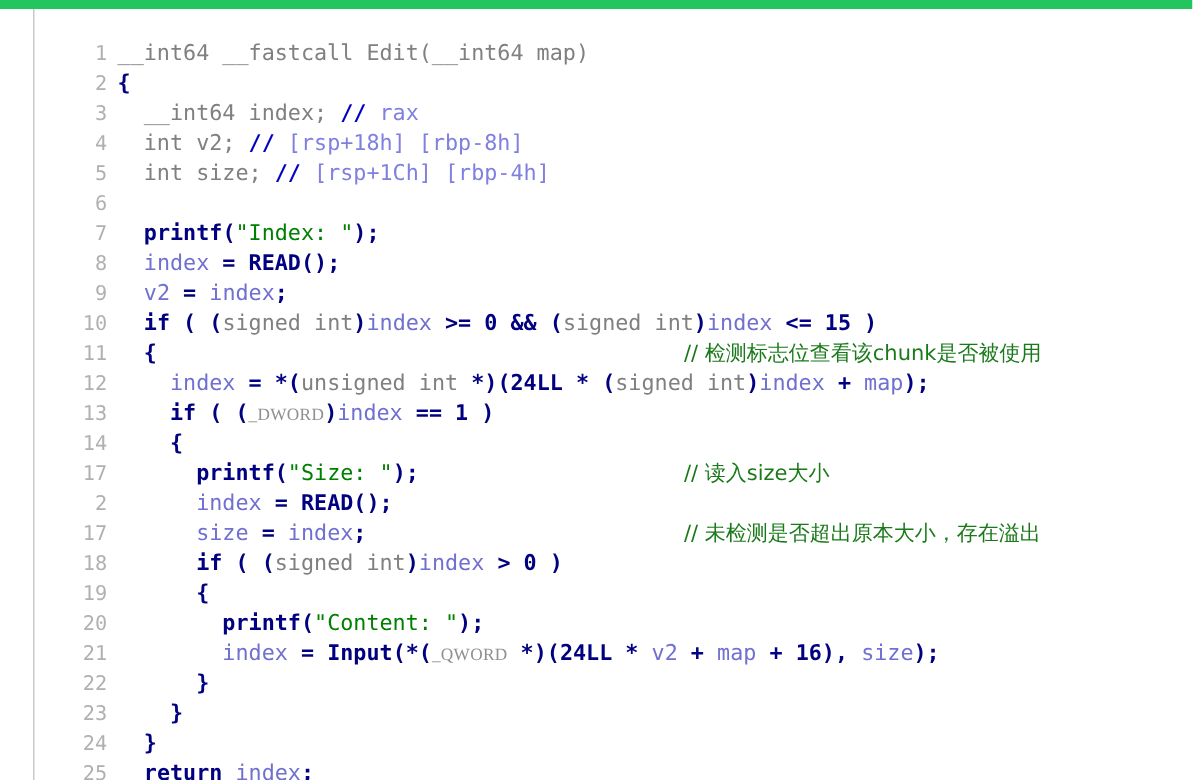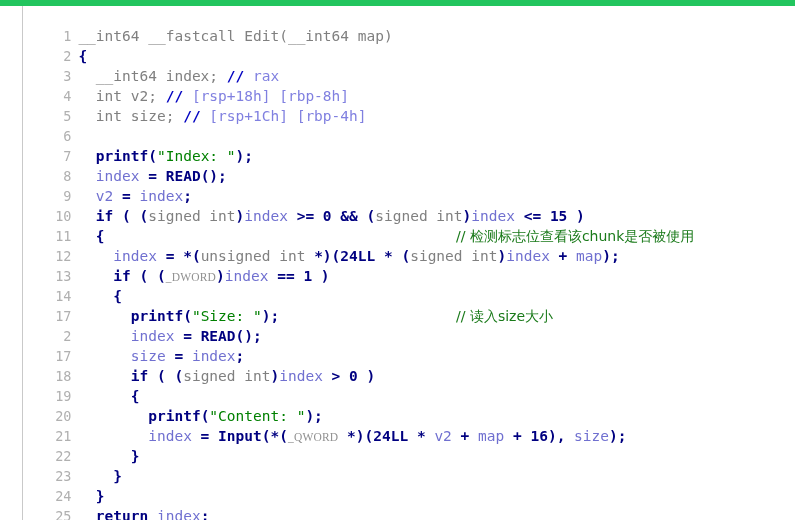--- a/index.html
+++ b/index.html
@@ -158,20 +158,21 @@
       <span class="lineno">2</span><span class="linetext"><span class="t-plain">      </span><span class="t-loc">index</span><span class="t-kw"> = </span><span class="t-fn">READ</span><span class="t-kw">();</span></span>
       <span class="cmt-zh" style="left:456px;">// 读入size大小</span>
     </div>
 
     <div class="code-line">
       <span class="lineno">17</span><span class="linetext"><span class="t-plain">      </span><span class="t-loc">size</span><span class="t-kw"> = </span><span class="t-loc">index</span><span class="t-kw">;</span></span>
     </div>
 
     <div class="code-line">
       <span class="lineno">18</span><span class="linetext"><span class="t-plain">      </span><span class="t-kw">if</span><span class="t-kw"> ( (</span><span class="t-plain">signed int</span><span class="t-kw">)</span><span class="t-loc">index</span><span class="t-kw"> &gt; 0 )</span></span>
+      <span class="cmt-zh" style="left:456px;">// 未检测是否超出原本大小，存在溢出</span>
     </div>
 
     <div class="code-line">
       <span class="lineno">19</span><span class="linetext"><span class="t-kw">      {</span></span>
     </div>
 
     <div class="code-line">
       <span class="lineno">20</span><span class="linetext"><span class="t-plain">        </span><span class="t-fn">printf</span><span class="t-kw">(</span><span class="t-str">"Content: "</span><span class="t-kw">);</span></span>
     </div>
 

